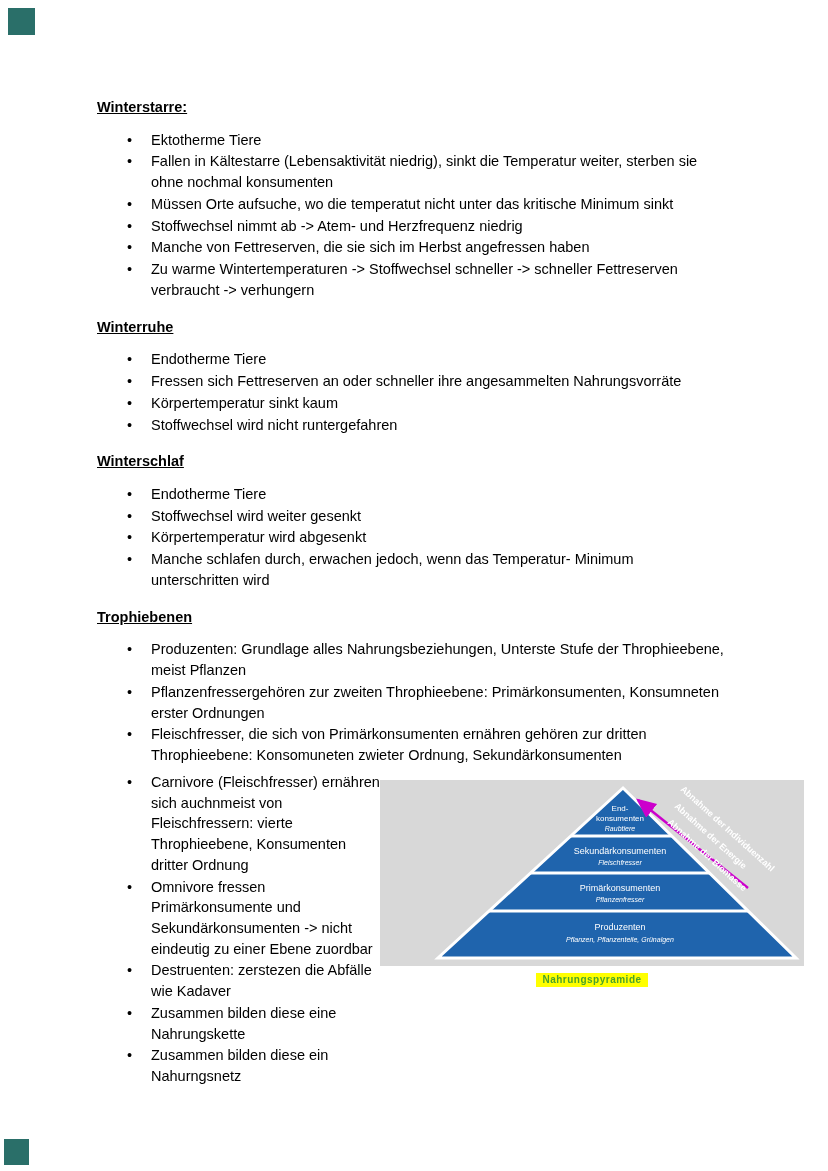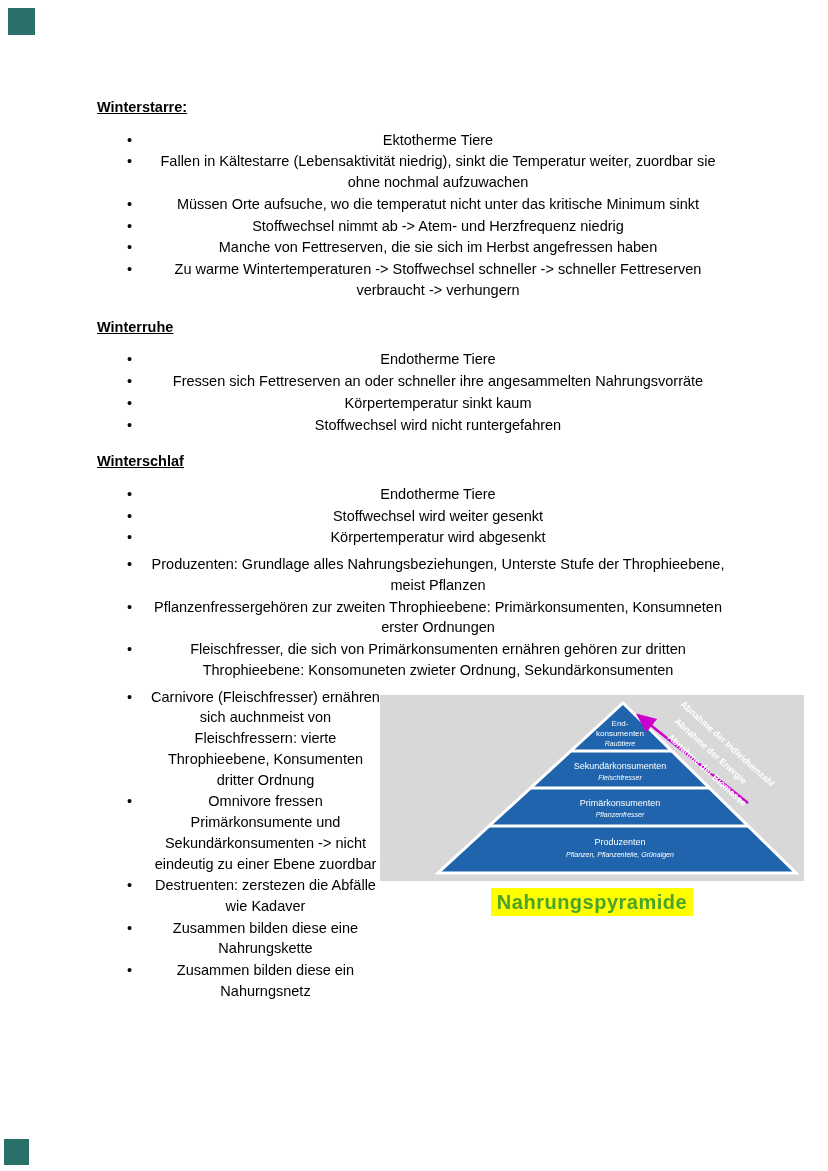--- a/index.html
+++ b/index.html
@@ -16,56 +16,56 @@
   .corner { position:absolute; background:#2a6f69; }
   .corner-top { left:8px; top:8px; width:27px; height:27px; }
   .corner-bottom { left:4px; top:1139px; width:25px; height:26px; }
 
   h2 {
     font-size:14.5px; font-weight:bold; text-decoration:underline;
     margin:16px 0 12px 0;
   }
   section:first-of-type h2 { margin-top:0;text-decoration:underline; }
 
-  ul { list-style:none; margin:0 0 6px 28px; max-width:600px;text-align:center; }
+  ul { list-style:none; margin:0 0 6px 28px; max-width:600px; }
   li { position:relative; padding-left:26px; margin-bottom:1px; }
   li::before { content:"\2022"; position:absolute; left:2px; }
 
   .full-bullets { max-width:600px; }
   .trophie-row { display:flex; width:707px; align-items:flex-start; }
   .col-left { flex:0 0 283px; }
   .col-left ul { max-width:283px; margin-bottom:0; }
 
   figure.pyramid { flex:0 0 424px; margin:8px 0 0 0; }
   .pyramid-svg { display:block; }
   .pyramid-svg text { font-family:"Liberation Sans", sans-serif; fill:#ffffff; text-anchor:middle; }
   .pyramid-svg .lvl { font-size:9px; }
   .pyramid-svg .lvl-sm { font-size:8px; }
   .pyramid-svg .sub { font-size:7px; font-style:italic; }
   .pyramid-svg .arrow-label { text-anchor:start; font-size:9px; font-weight:bold; }
   figcaption.caption {
     display:table; margin:7px auto 0;
     background:#ffff00; color:#4aa32a;
-    font-weight:bold; font-size:20px; letter-spacing:0.5px;
+    font-weight:bold; font-size:10px; letter-spacing:0.5px;
     padding:0 6px;
   }
 </style>
 </head>
 <body>
 
 <div class="corner corner-top"></div>
 <div class="corner corner-bottom"></div>
 
 <div class="page">
 
   <section>
     <h2>Winterstarre:</h2>
     <ul>
       <li>Ektotherme Tiere</li>
-      <li>Fallen in Kältestarre (Lebensaktivität niedrig), sinkt die Temperatur weiter, zuordbar sie ohne nochmal aufzuwachen</li>
+      <li>Fallen in Kältestarre (Lebensaktivität niedrig), sinkt die Temperatur weiter, sterben sie ohne nochmal konsumenten</li>
       <li>Müssen Orte aufsuche, wo die temperatut nicht unter das kritische Minimum sinkt</li>
       <li>Stoffwechsel nimmt ab -&gt; Atem- und Herzfrequenz niedrig</li>
       <li>Manche von Fettreserven, die sie sich im Herbst angefressen haben</li>
       <li>Zu warme Wintertemperaturen -&gt; Stoffwechsel schneller -&gt; schneller Fettreserven verbraucht -&gt; verhungern</li>
     </ul>
   </section>
 
   <section>
     <h2>Winterruhe</h2>
     <ul>
@@ -75,24 +75,26 @@
       <li>Stoffwechsel wird nicht runtergefahren</li>
     </ul>
   </section>
 
   <section>
     <h2>Winterschlaf</h2>
     <ul>
       <li>Endotherme Tiere</li>
       <li>Stoffwechsel wird weiter gesenkt</li>
       <li>Körpertemperatur wird abgesenkt</li>
+      <li>Manche schlafen durch, erwachen jedoch, wenn das Temperatur- Minimum unterschritten wird</li>
     </ul>
   </section>
 
   <section>
+    <h2>Trophiebenen</h2>
     <ul class="full-bullets">
       <li>Produzenten: Grundlage alles Nahrungsbeziehungen, Unterste Stufe der Throphieebene, meist Pflanzen</li>
       <li>Pflanzenfressergehören zur zweiten Throphieebene: Primärkonsumenten, Konsumneten erster Ordnungen</li>
       <li>Fleischfresser, die sich von Primärkonsumenten ernähren gehören zur dritten Throphieebene: Konsomuneten zwieter Ordnung, Sekundärkonsumenten</li>
     </ul>
 
     <div class="trophie-row">
       <div class="col-left">
         <ul>
           <li>Carnivore (Fleischfresser) ernähren sich auchnmeist von Fleischfressern: vierte Throphieebene, Konsumenten dritter Ordnung</li>

